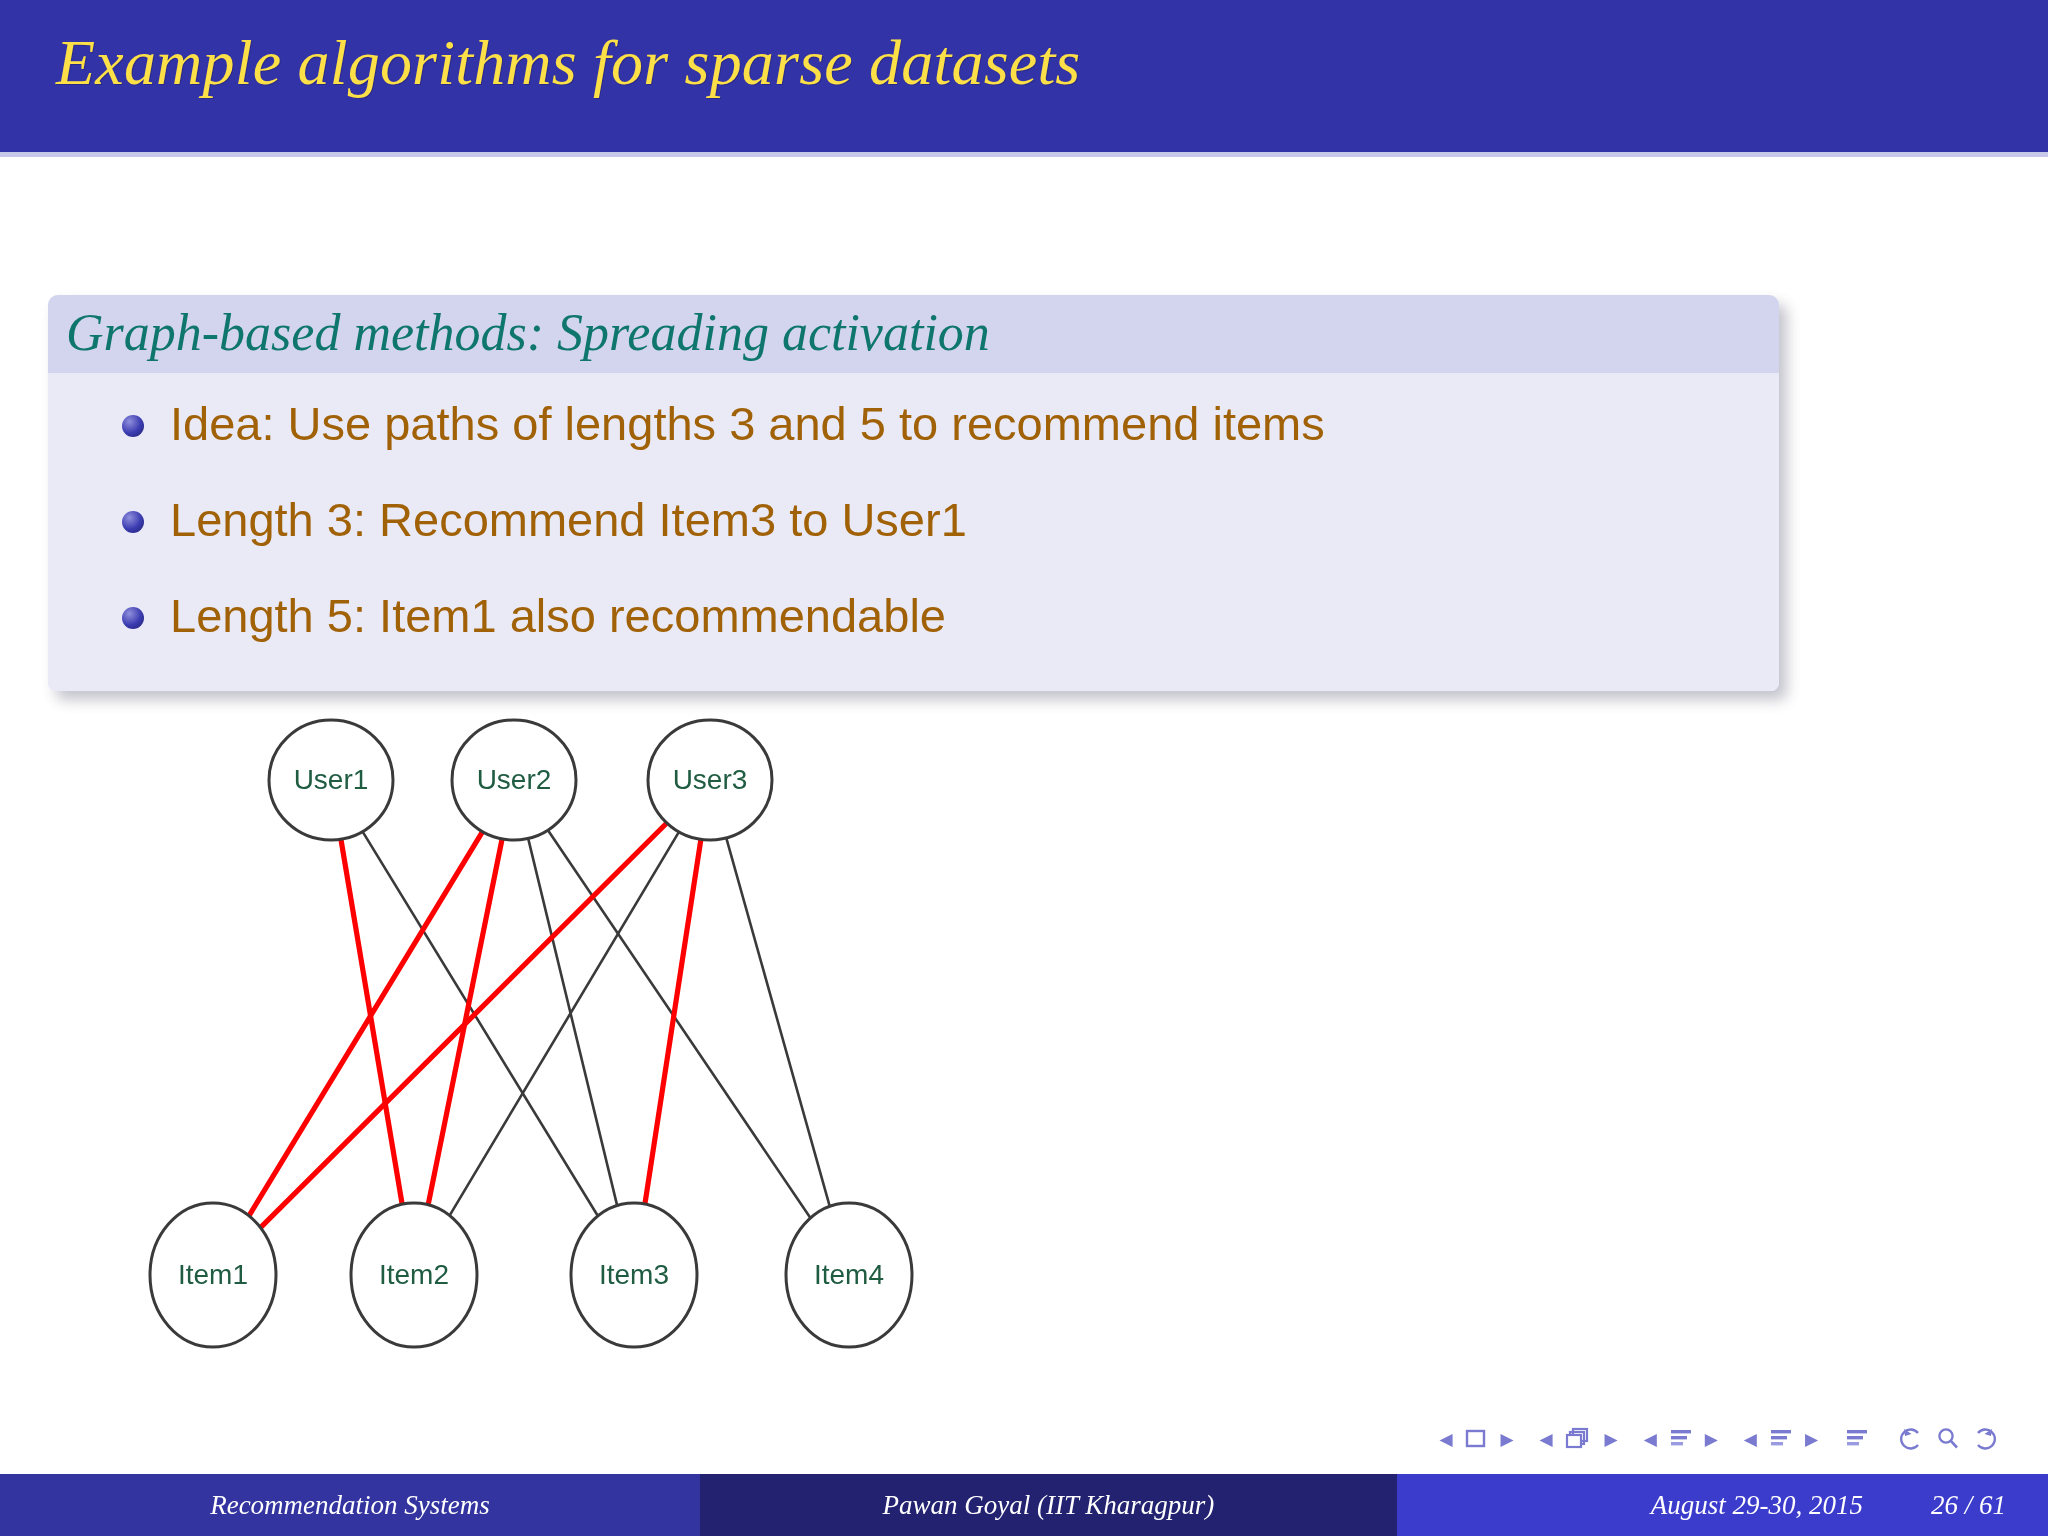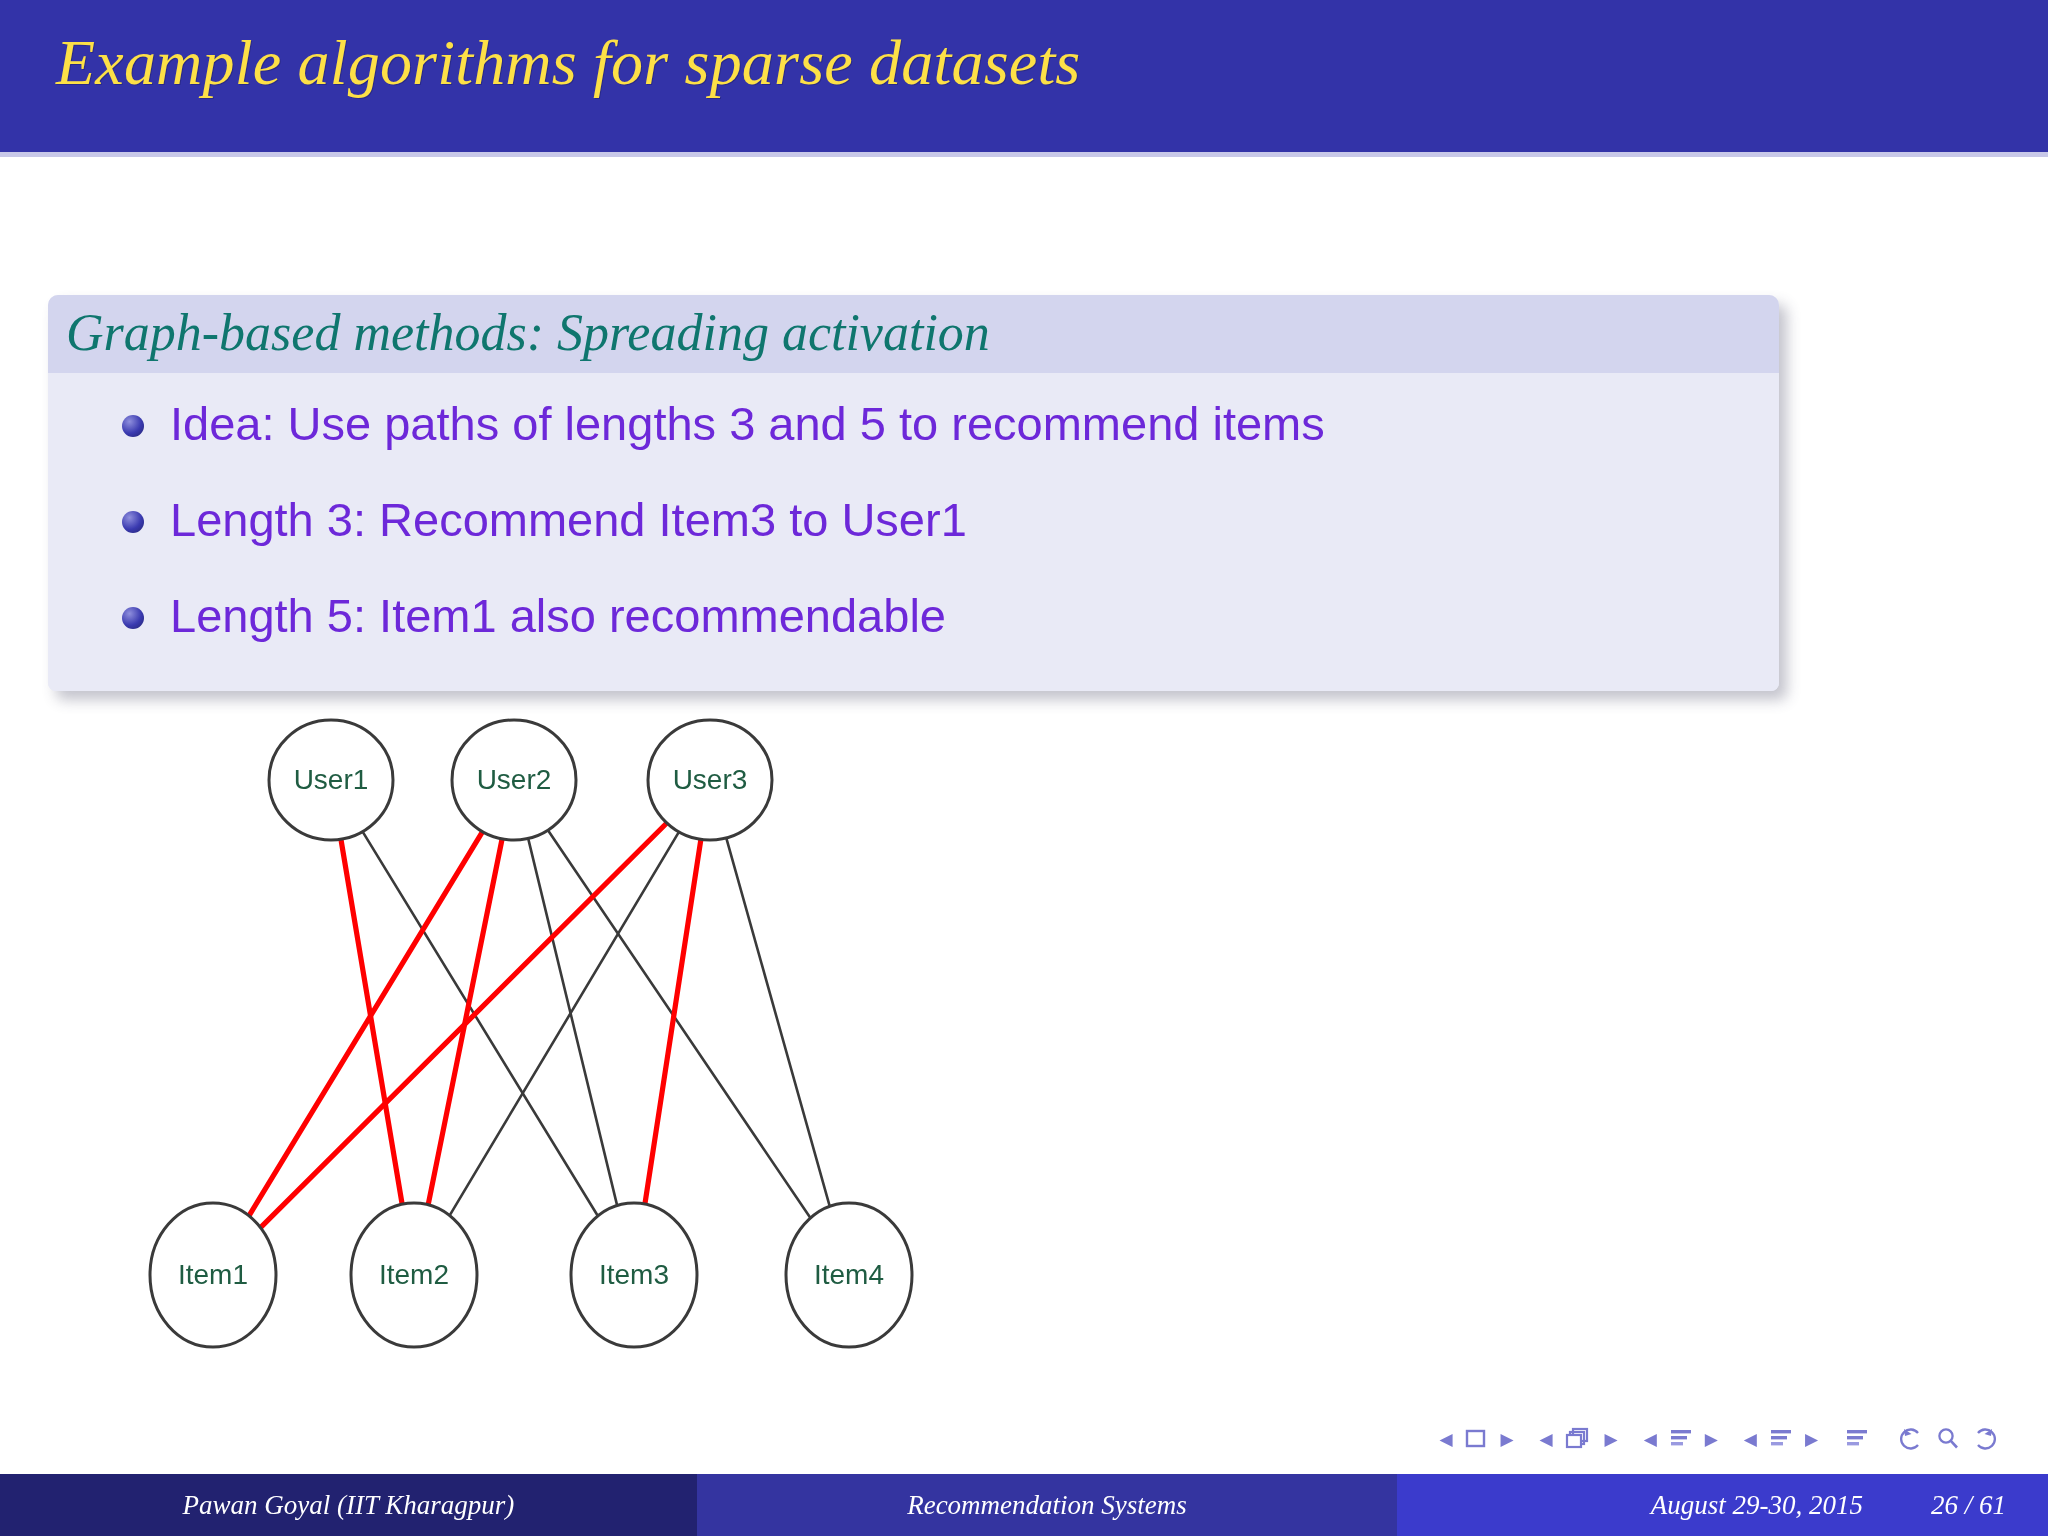--- a/index.html
+++ b/index.html
@@ -72,21 +72,21 @@
   }
   ul.bullets {
     list-style: none;
     margin: 0;
     padding: 0 0 0 122px;
   }
   ul.bullets li {
     position: relative;
     font-family: "Liberation Sans", sans-serif;
     font-size: 47px;
-    color: #6d28d9;
+    color: #a16207;
     line-height: 58px;
     margin-bottom: 38px;
     white-space: nowrap;
   }
   ul.bullets li:last-child { margin-bottom: 12px; }
   ul.bullets li .bullet-dot {
     position: absolute;
     left: -48px;
     top: 20px;
     width: 22px; height: 22px;
@@ -318,19 +318,19 @@
       <svg width="28" height="26" viewBox="0 0 28 26">
         <path d="M6 7 A9.5 9.5 0 1 1 6 19" fill="none" stroke="#7a7ad0" stroke-width="2.3"></path>
         <path d="M20 3 L19 10 L12.5 8 Z" fill="#7a7ad0"></path>
       </svg>
     </span>
   </span>
 
 </div>
 
 <div id="footer">
+  <div class="footer-sec" id="footer-subject">Recommendation Systems</div>
   <div class="footer-sec" id="footer-author">Pawan Goyal  (IIT Kharagpur)</div>
-  <div class="footer-sec" id="footer-subject">Recommendation Systems</div>
   <div class="footer-sec" id="footer-right">
     <span>August 29-30, 2015</span>
     <span>26 / 61</span>
   </div>
 </div>
 
 </body></html>

